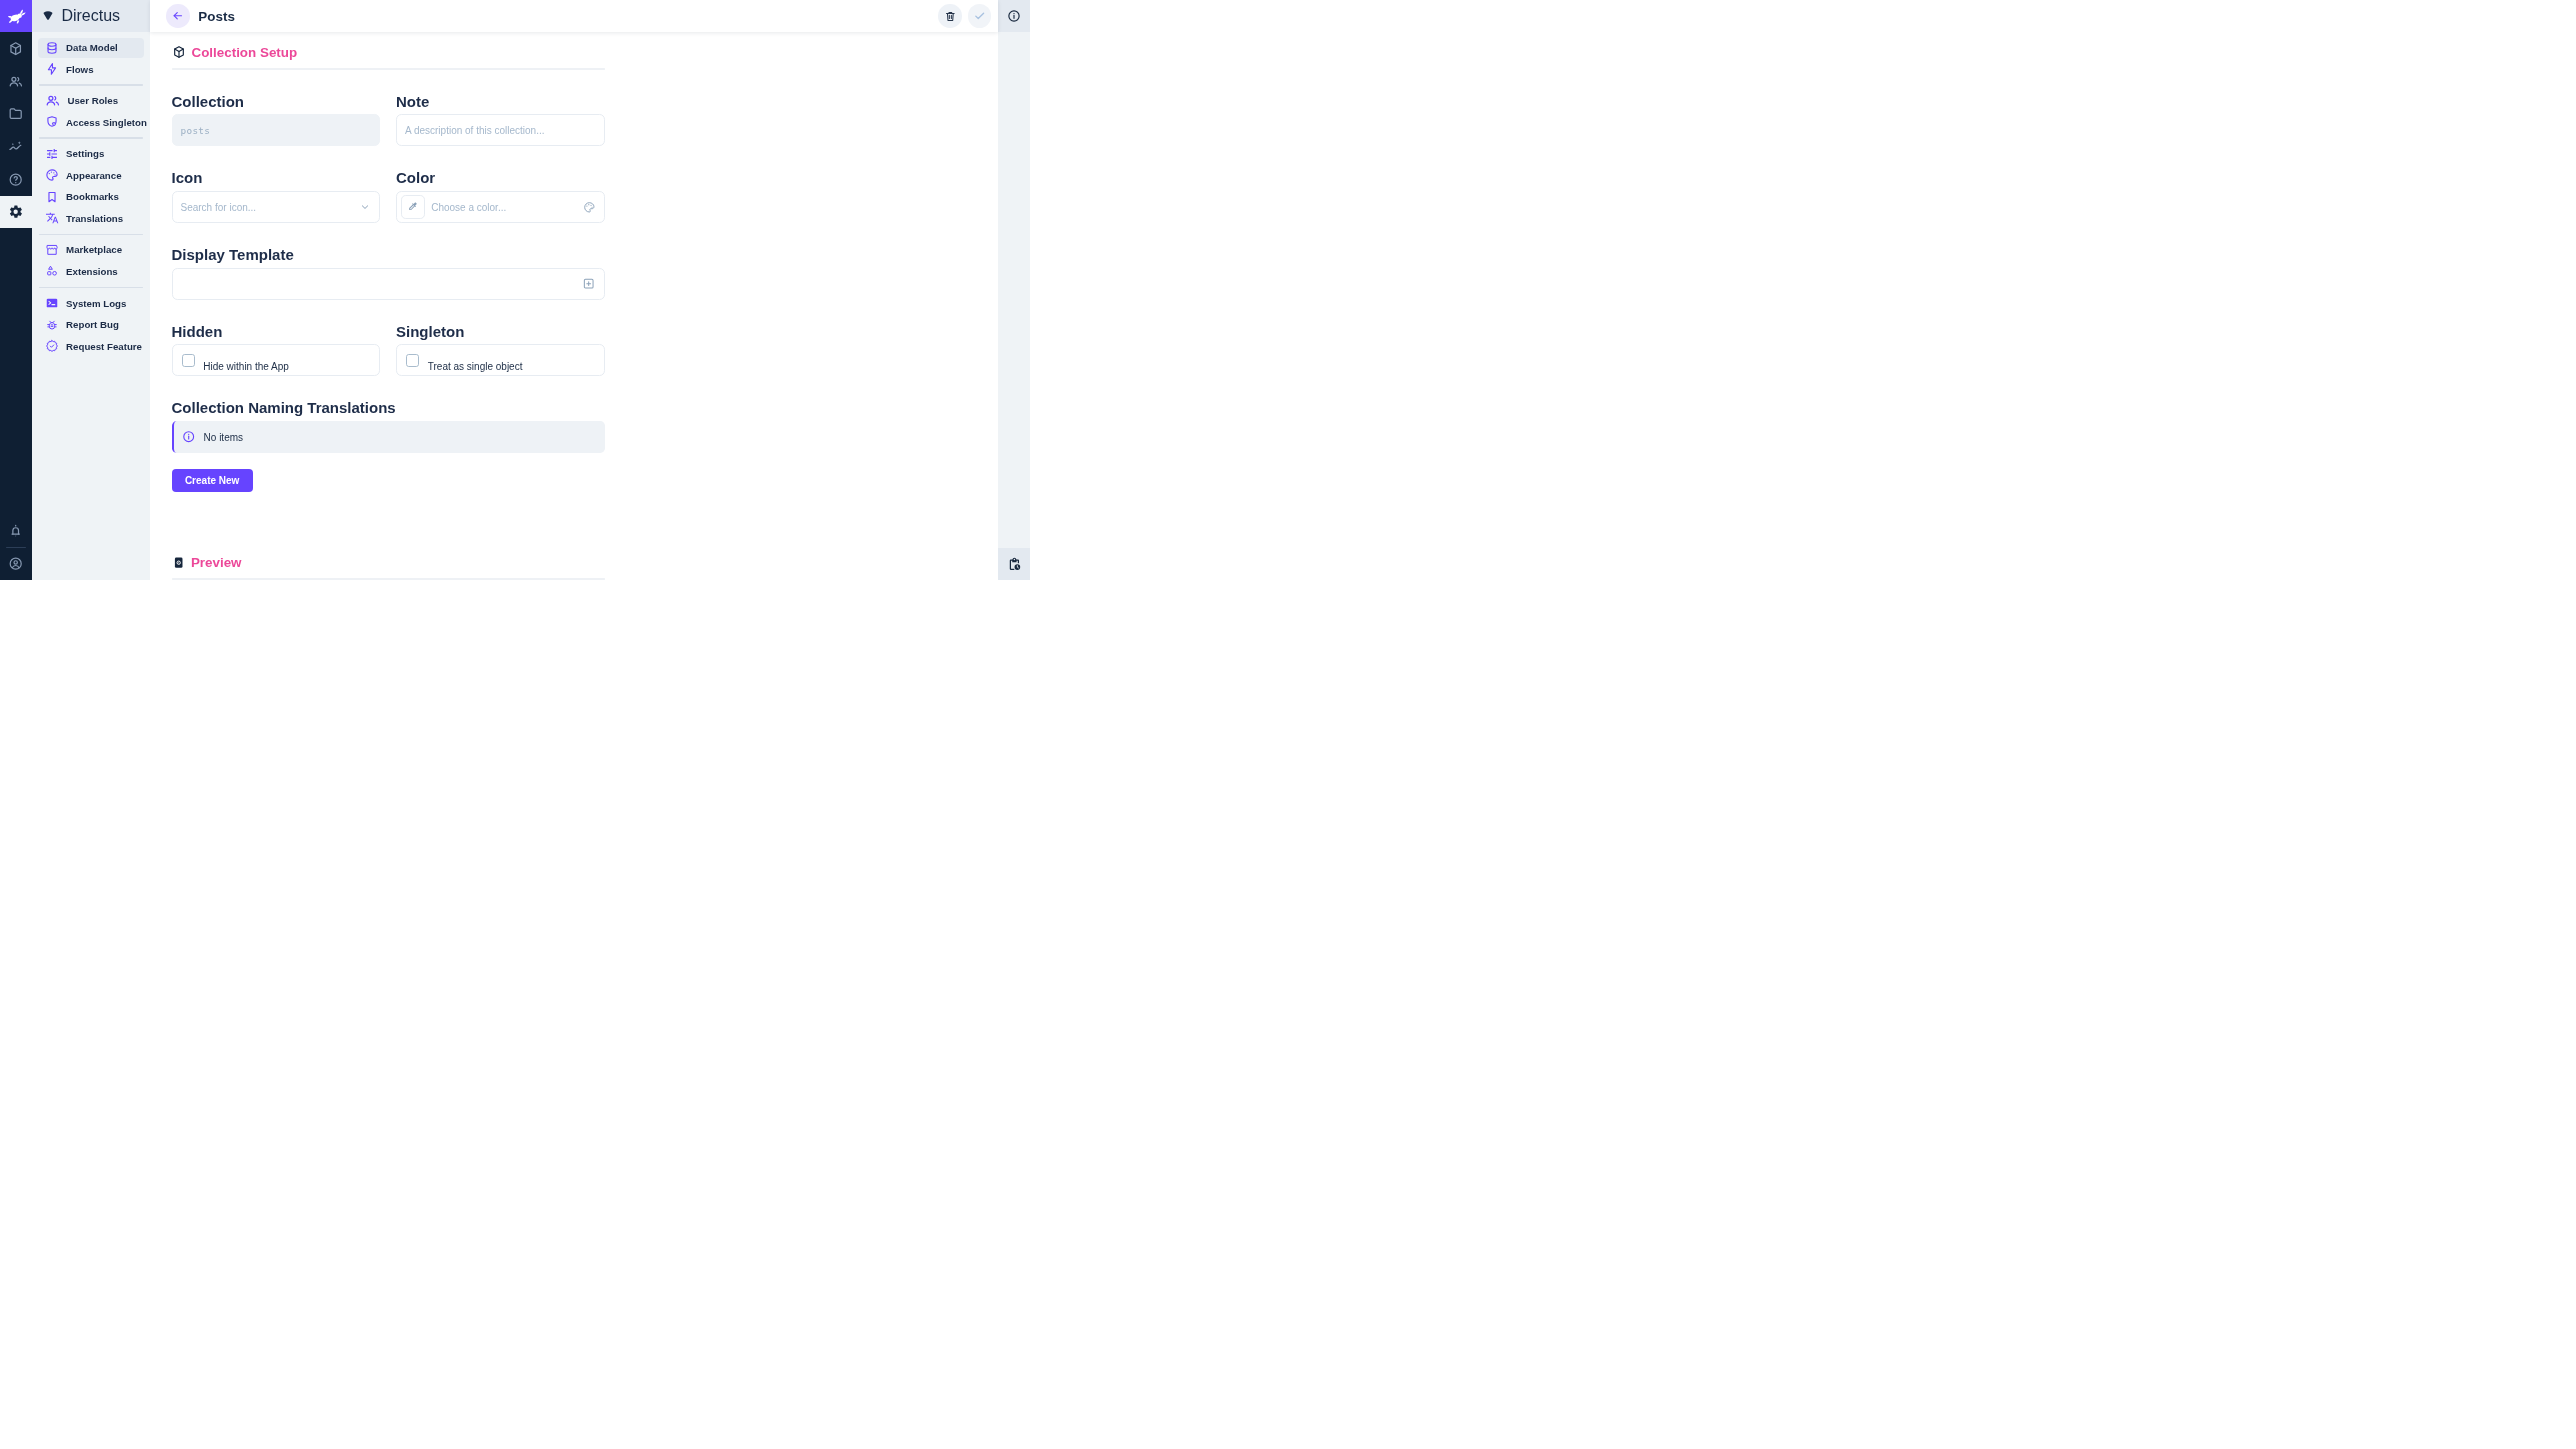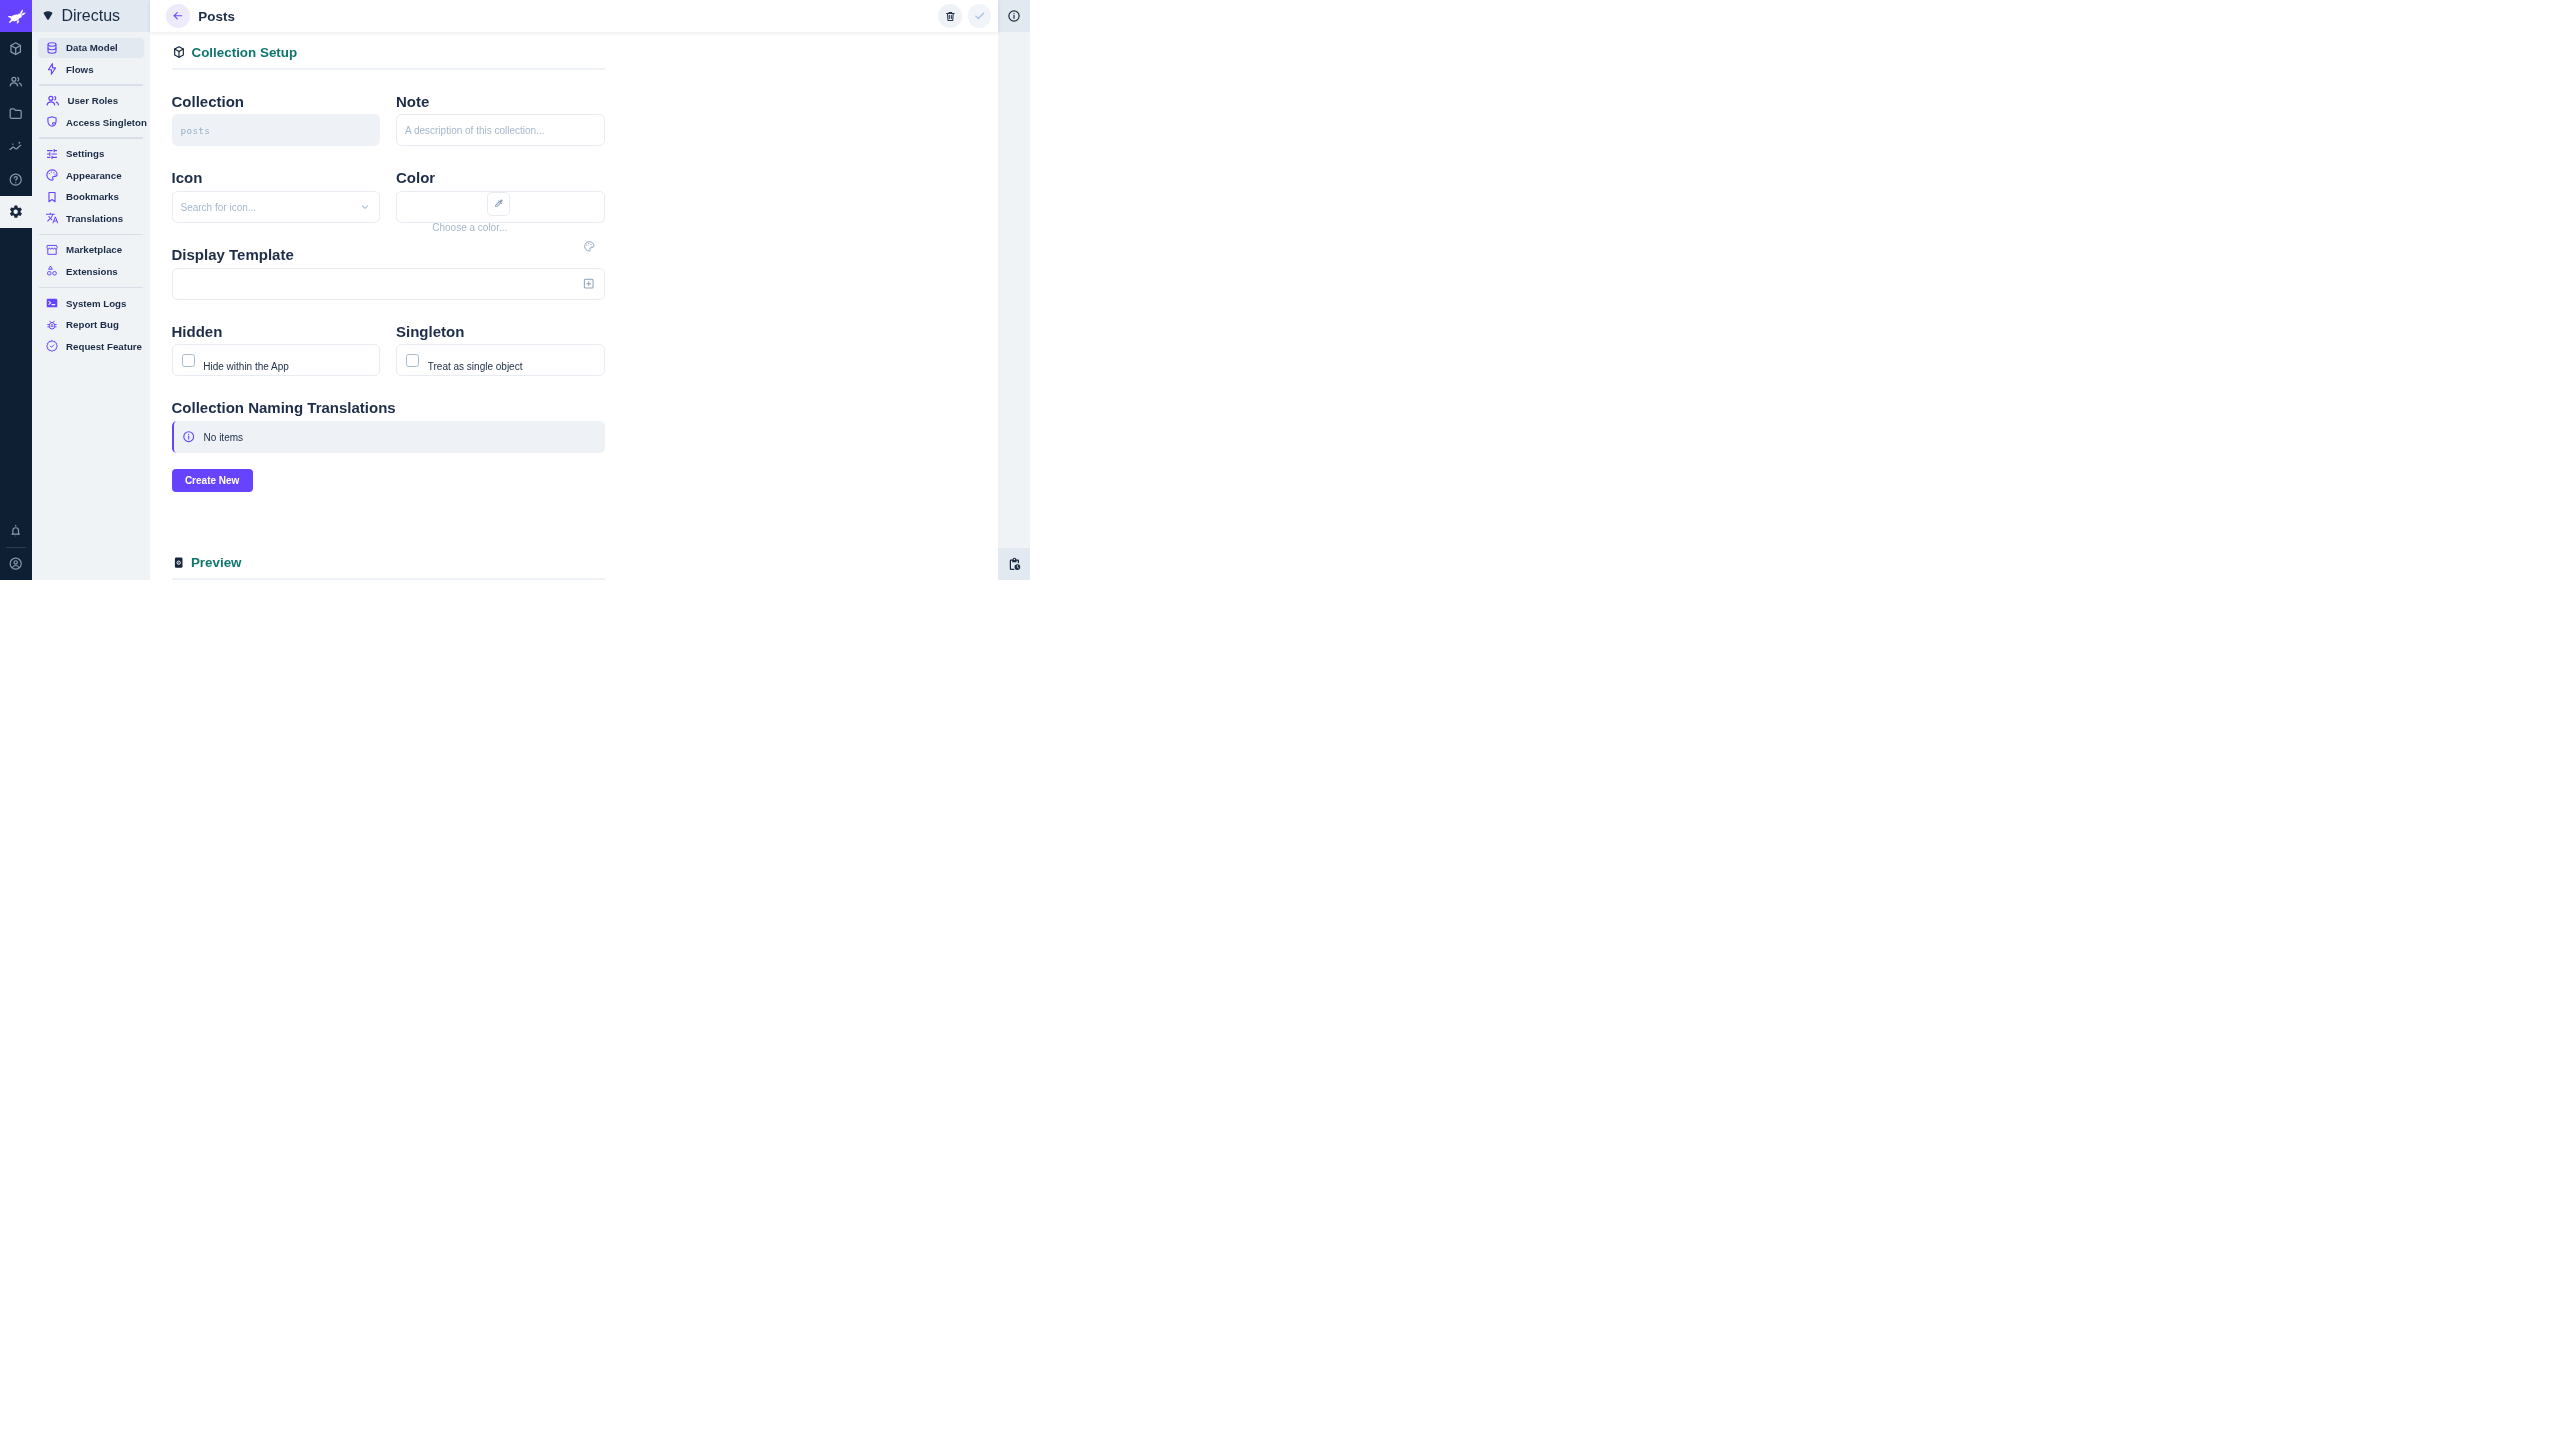--- a/index.html
+++ b/index.html
@@ -35,36 +35,36 @@
   .page-header{height:32px;flex:none;display:flex;align-items:center;gap:8.7px;padding:0 6.7px 0 16px;position:relative;z-index:2;background:#fff;box-shadow:0 1.3px 4px rgba(18,40,62,.10);}
   .round-btn{width:23.5px;height:23.5px;border-radius:50%;border:none;display:grid;place-items:center;cursor:pointer;padding:0;}
   .back-btn{background:#edeafc;color:#6644ff;}
   .page-title{font-size:13.4px;font-weight:700;color:#1a2b45;letter-spacing:0.1px;}
   .header-actions{margin-left:auto;display:flex;gap:6px;}
   .trash-btn{background:#eef2f7;color:#25344a;}
   .save-btn{background:#f1f4f8;color:#a9c2e0;cursor:default;}
 
   .content{flex:1;overflow:hidden;padding:6px 16px 0 21.5px;}
   .form-col{width:433px;}
-  .section-head{display:flex;align-items:center;gap:6px;padding:6.7px 0 8.7px 0;font-size:13.4px;font-weight:700;color:#0f766e;}
+  .section-head{display:flex;align-items:center;gap:6px;padding:6.7px 0 8.7px 0;font-size:13.4px;font-weight:700;color:#ec4899;}
   .section-head .ic{display:flex;color:#16263c;}
   .section-divider{height:1.3px;background:#eef1f5;border-radius:0.7px;}
   .section-preview{margin-top:56px;}
 
   .row{display:grid;grid-template-columns:1fr 1fr;column-gap:16px;}
   .field{margin-top:23px;}
   .field-label{display:block;font-size:15px;font-weight:700;color:#1e2d49;margin-bottom:4.7px;}
   .input{height:32px;box-sizing:border-box;border:1.3px solid #e7ecf2;border-radius:5.4px;background:#fff;display:flex;align-items:center;gap:6.7px;padding:0 8px;font-size:10px;}
   .input input{border:none;outline:none;background:transparent;flex:1;min-width:0;font-family:inherit;font-size:10px;color:#22324a;padding:0;}
   .input input::placeholder{color:#a5b8cc;opacity:1;}
   .input.disabled{background:#eef2f6;border-color:#eef2f6;}
   .input.disabled input{font-family:"DejaVu Sans Mono","Liberation Mono",monospace;font-size:9.4px;color:#9cb0c4;letter-spacing:0.3px;}
   .suffix-ic{color:#8ba1b8;display:flex;margin-left:auto;flex:none;cursor:pointer;}
   .dropper-box{width:23.5px;height:23.5px;flex:none;box-sizing:border-box;border:1.3px solid #e7ecf2;border-radius:4.7px;display:grid;place-items:center;color:#8ba1b8;cursor:pointer;}
-  .input.color-input{padding-left:4px;flex-direction:column;}
+  .input.color-input{padding-left:4px;}
 
   .checkbox{width:12.7px;height:12.7px;box-sizing:border-box;border:1.3px solid #a9bccd;border-radius:2.7px;background:#fff;flex:none;cursor:pointer;}
   .check-label{font-size:10px;color:#22324a;font-weight:500;margin-top:12px;}
   .input.check-wrap{gap:8.7px;padding:0 9.4px;}
 
   .notice{height:32px;box-sizing:border-box;background:#eef2f6;border-left:2.7px solid #6644ff;border-radius:4.7px;display:flex;align-items:center;gap:8.7px;padding:0 8px;}
   .notice .ic{color:#6644ff;display:flex;}
   .notice-text{font-size:10px;font-weight:500;color:#22324a;}
   .btn-primary{margin-top:16px;height:23px;padding:0 13.4px;background:#6644ff;color:#fff;border:none;border-radius:4px;font-family:inherit;font-size:10px;font-weight:700;cursor:pointer;}
 

